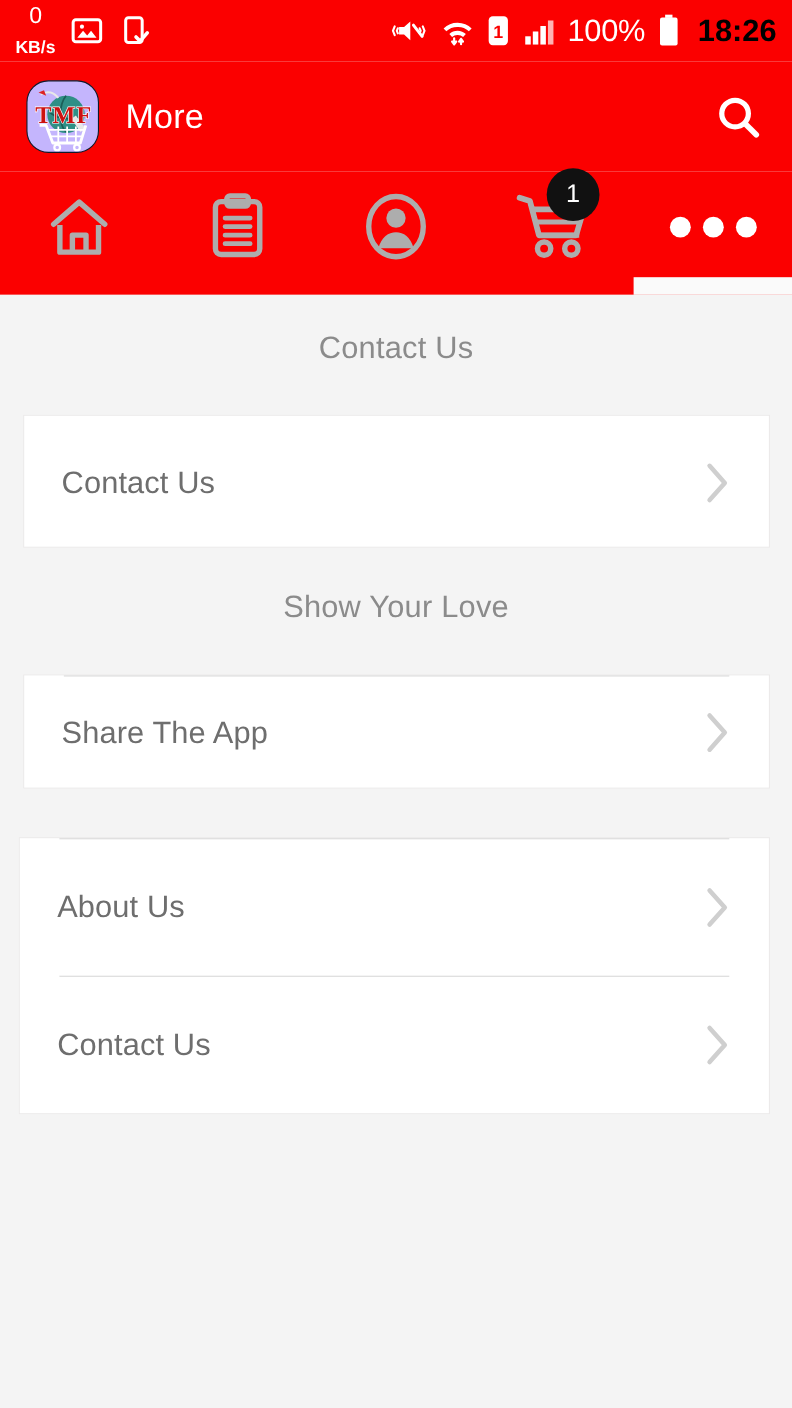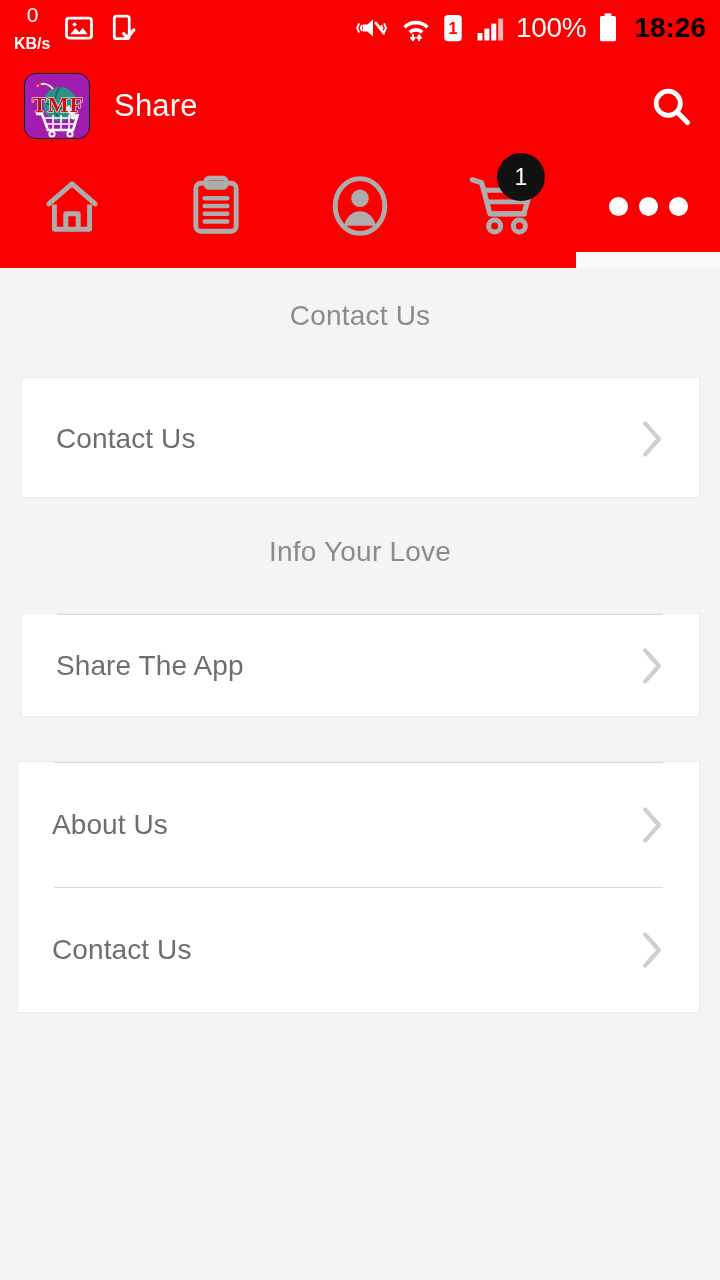--- a/index.html
+++ b/index.html
@@ -24,22 +24,22 @@
   .sb-icon { display:block; }
   .pct { color:#ffffff; font-size:28px; font-weight:400; letter-spacing:-0.3px; }
   .clock { color:#000000; font-size:28px; font-weight:700; letter-spacing:0px; margin-left:4px; }
 
   
   .appbar {
     position:relative; background:#fb0000; height:100px;
     display:flex; align-items:center; padding:0 22px 0 24px;
   }
   .logo {
-    width:66px; height:66px; border-radius:12px;
-    background:#a21caf; position:relative; overflow:hidden; flex:none;
+    width:66px; height:66px; border-radius:20px;
+    background:#c4b5fd; position:relative; overflow:hidden; flex:none;
     border:1px solid #0e1a2c;
   }
   .app-title {
     color:#ffffff; font-size:31px; font-weight:400;
     margin-left:24px; letter-spacing:0.2px;
   }
   .search-btn { margin-left:auto; width:54px; height:54px; display:flex; align-items:center; justify-content:center; }
 
   
   .navbar {
@@ -167,21 +167,21 @@
         <path d="M10 10l5-2 2 5z" fill="#d22"></path>
         <path d="M44 31l9 12-5 3-8-12z" fill="#e8e8e8"></path>
         <text x="33" y="38" font-family="Liberation Serif, serif" font-size="22" font-weight="700" fill="#cc1111" stroke="#ffffff" stroke-width="1.1" paint-order="stroke" text-anchor="middle" letter-spacing="1">TMF</text>
         <path d="M11 40h6l6 16h25l5-16" stroke="#ffffff" stroke-width="2.6" fill="none" stroke-linejoin="round"></path>
         <path d="M19 44h32M21 50h28M28 41v15M36 41v15M44 41v15" stroke="#ffffff" stroke-width="1.6"></path>
         <circle cx="27" cy="60" r="2.6" fill="none" stroke="#ffffff" stroke-width="2"></circle>
         <circle cx="45" cy="60" r="2.6" fill="none" stroke="#ffffff" stroke-width="2"></circle>
       </svg>
     </div>
 
-    <span class="app-title">Share</span>
+    <span class="app-title">More</span>
 
     <div class="search-btn">
       <svg width="44" height="44" viewBox="0 0 24 24">
         <circle cx="10.5" cy="10.5" r="6.6" fill="none" stroke="#fff" stroke-width="2.6"></circle>
         <path d="M15.4 15.4L21 21" stroke="#fff" stroke-width="2.8" stroke-linecap="round"></path>
       </svg>
     </div>
   </div>
 
   <div class="navbar">
@@ -242,21 +242,21 @@
         <div class="row">
           <span class="row-label">Contact Us</span>
           <svg class="chev" width="22" height="38" viewBox="0 0 12 22">
             <path d="M2 2l8 9-8 9" fill="none" stroke="#cfcfcf" stroke-width="2.4" stroke-linecap="round" stroke-linejoin="round"></path>
           </svg>
         </div>
       </div>
     </div>
 
     <div class="sec-love">
-      <div class="section-title">Info Your Love</div>
+      <div class="section-title">Show Your Love</div>
       <div class="card">
         <div class="divider"></div>
         <div class="row">
           <span class="row-label">Share The App</span>
           <svg class="chev" width="22" height="38" viewBox="0 0 12 22">
             <path d="M2 2l8 9-8 9" fill="none" stroke="#cfcfcf" stroke-width="2.4" stroke-linecap="round" stroke-linejoin="round"></path>
           </svg>
         </div>
       </div>
     </div>

